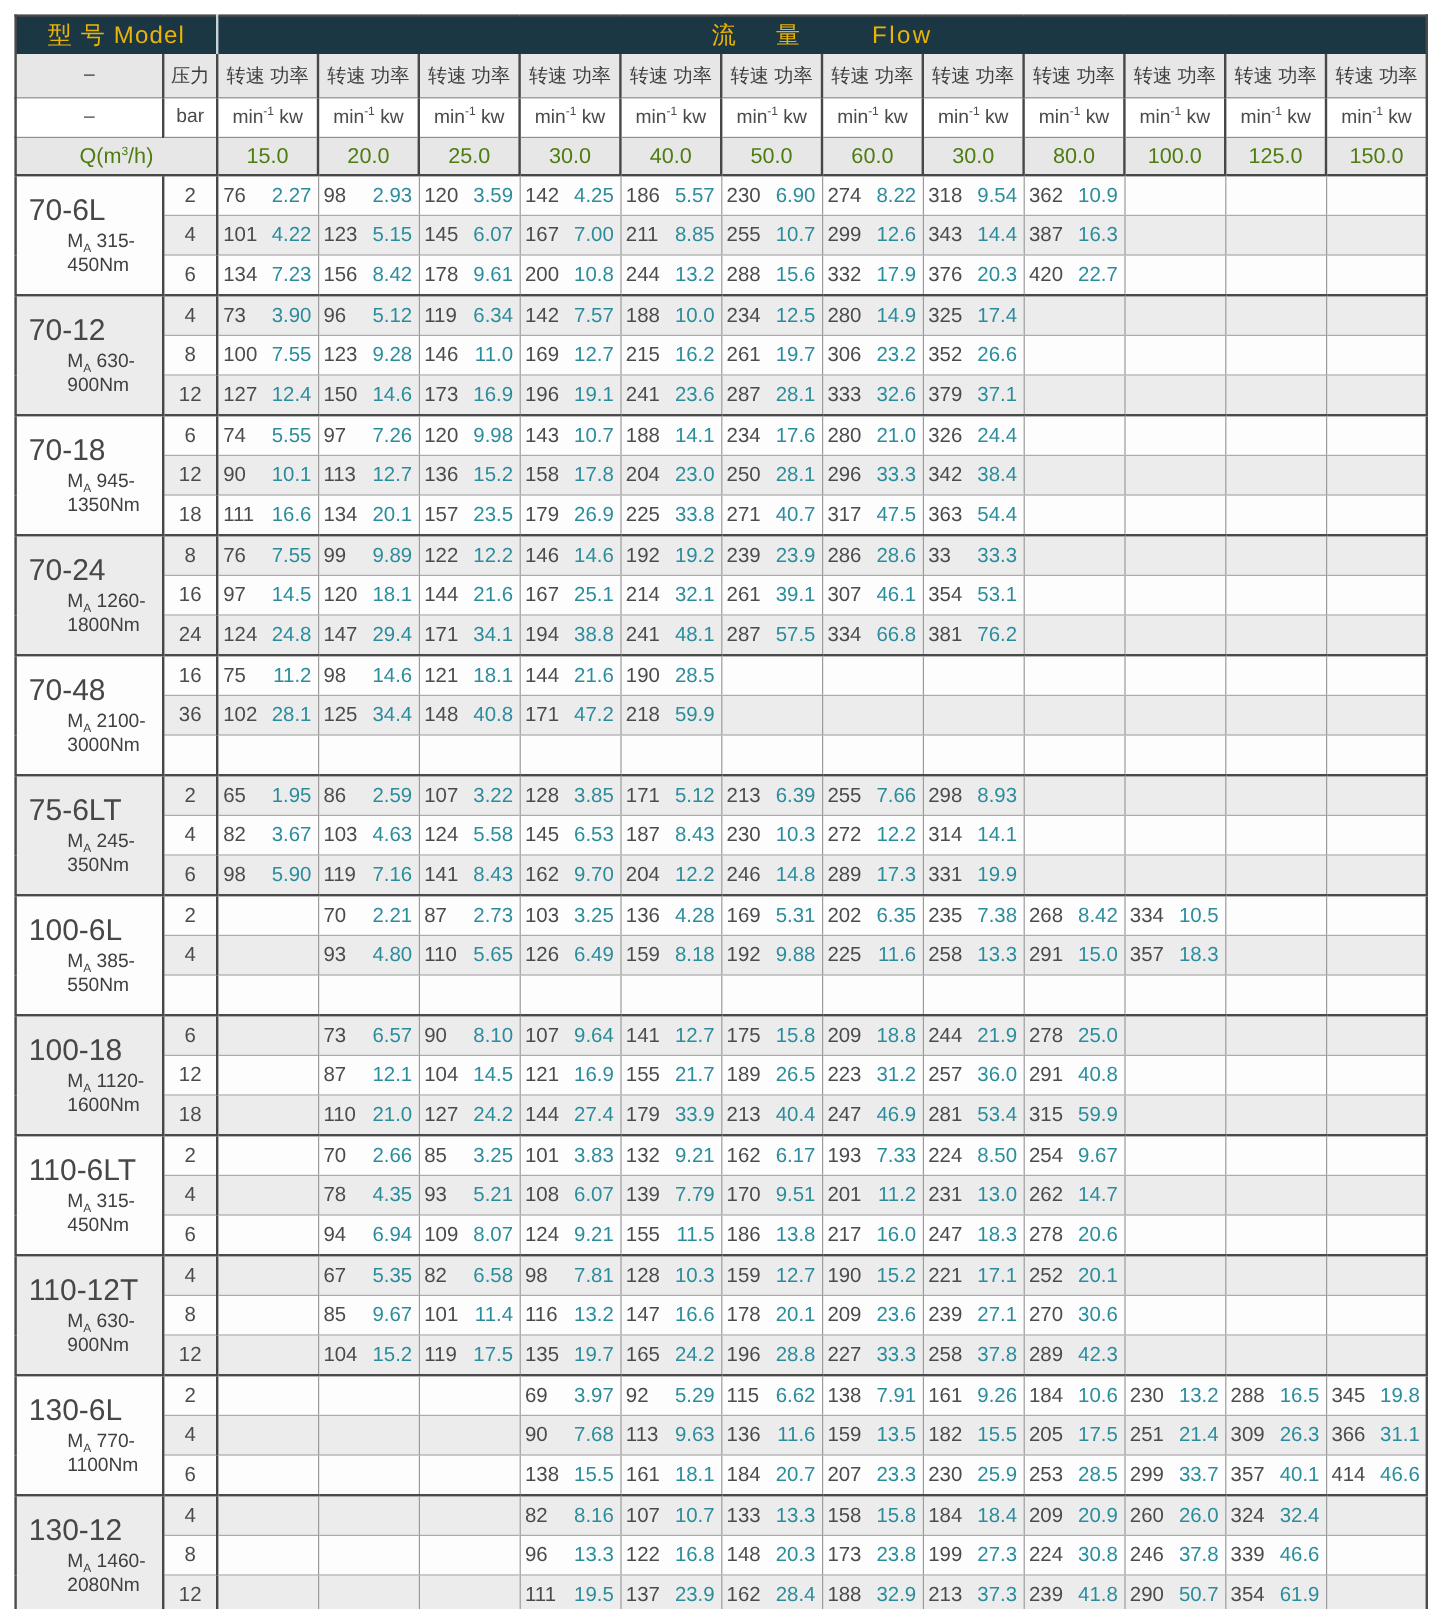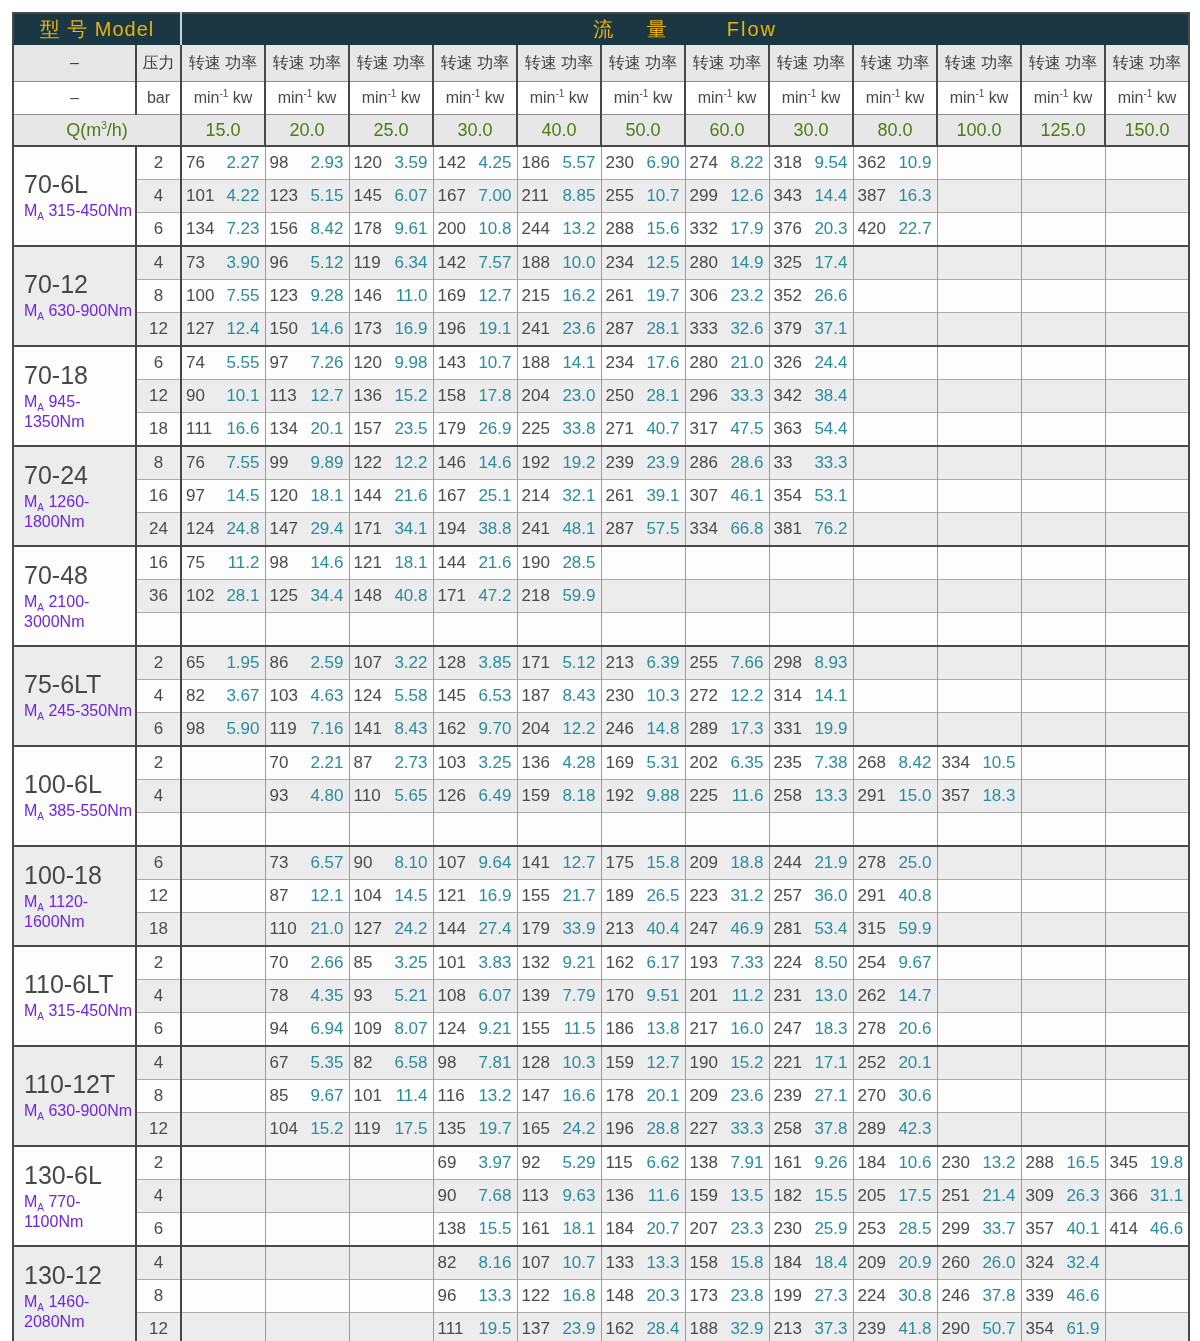--- a/index.html
+++ b/index.html
@@ -54,21 +54,21 @@
   }
   tbody tr.stripe td { background:#ececec; }
   tbody tr.group-start td { border-top:2px solid #4a4a4a; }
 
   td.model-cell {
     border-left:none; border-right:2px solid #474747;
     background:#fdfdfd !important; padding:2px 2px 2px 10px;
   }
   td.model-cell.g-stripe { background:#ececec !important; }
   .model-name  { font-size:25px; color:#474747; margin-bottom:3px; }
-  .model-torque{ font-size:16px; color:#6d28d9; }
+  .model-torque{ font-size:16px; color:#404040;margin-left:32px; }
 
   td.pressure-cell {
     text-align:center; border-left:none; border-right:2px solid #474747;
     font-size:17px;
   }
   td.data-cell .cell-inner {
     display:flex; justify-content:space-between; align-items:baseline;
     padding:0 5px 0 4px;
   }
   .spd { color:#4b4b4b; }

